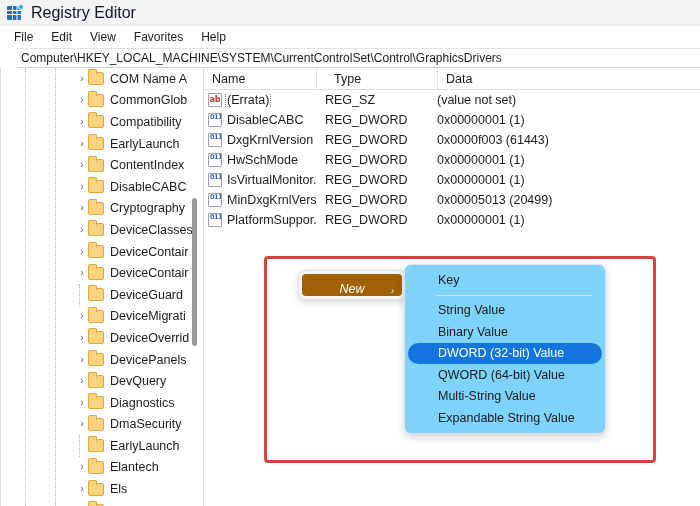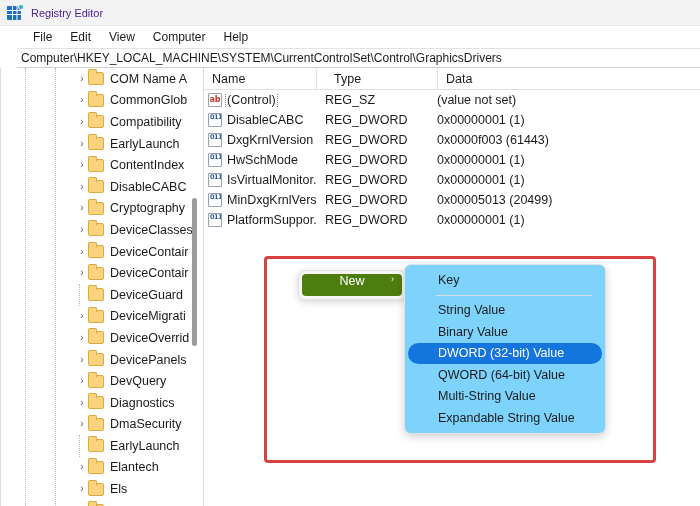--- a/index.html
+++ b/index.html
@@ -46,30 +46,29 @@
     position: absolute; left: 4.5px; top: 0;
     width: 1.5px; height: 14px; background: #ffffff;
     box-shadow: 4.5px 0 0 0 #ffffff;
   }
   #app-icon .dot {
     position: absolute; right: -1px; top: -1px;
     width: 6px; height: 6px; border-radius: 50%;
     background: #2bb3c0;
     border: 1px solid #f3f3f3;
   }
-  #app-title { font-size: 11px; color: #4c1d95; }
+  #app-title { font-size: 16px; color: #0f172a; }
 
   
   #menubar {
     height: 22px;
     display: flex;
     align-items: center;
     padding-left: 5px;
     background: #ffffff;
-    margin-left: 19px;
   }
   .menu-item {
     padding: 2px 9px;
     font-size: 12px;
     color: #1b1b1b;
     cursor: default;
     white-space: nowrap;
   }
 
   
@@ -270,28 +269,29 @@
     background: #f6f6f6;
     border: 1px solid #e2e2e2;
     border-radius: 7px;
     box-shadow: 0 2px 7px rgba(0,0,0,0.17);
     padding: 3px;
     z-index: 20;
   }
   #context-menu .ctx-item {
     height: 22px;
     display: flex;
-    align-items: flex-start;
+    align-items: flex-end;
     justify-content: center;
     position: relative;
     border-radius: 4px;
-    background: #4d7c0f;
+    background: #a16207;
     color: #ffffff;
     font-size: 12.5px;
     cursor: default;
+    font-style: italic;
   }
   #context-menu .ctx-arrow {
     position: absolute;
     right: 8px;
     font-size: 9px;
     color: #ffffff;
   }
 
   
   #submenu {
@@ -345,21 +345,21 @@
     <div class="grid"></div>
     <div class="dot"></div>
   </div>
   <div id="app-title">Registry Editor</div>
 </div>
 
 <div id="menubar">
   <div class="menu-item">File</div>
   <div class="menu-item">Edit</div>
   <div class="menu-item">View</div>
-  <div class="menu-item">Computer</div>
+  <div class="menu-item">Favorites</div>
   <div class="menu-item">Help</div>
 </div>
 
 <div id="addressbar">
   <span>Computer\HKEY_LOCAL_MACHINE\SYSTEM\CurrentControlSet\Control\GraphicsDrivers</span>
 </div>
 
 <div id="panes">
 
   <div id="treepane">
@@ -483,21 +483,21 @@
     <div id="list-header">
       <div class="col-head col-name">Name</div>
       <div class="col-head col-type">Type</div>
       <div class="col-head col-data">Data</div>
     </div>
     <div id="list-body">
 
     <div class="list-row">
           <div class="cell cell-name">
             <span class="vicon ab">ab</span>
-            <span class="name-text dotted">(Control)</span>
+            <span class="name-text dotted">(Errata)</span>
           </div>
           <div class="cell cell-type">REG_SZ</div>
           <div class="cell cell-data">(value not set)</div>
         </div>
         <div class="list-row">
           <div class="cell cell-name">
             <span class="vicon bin">
               <span class="r1">011</span>
               <span class="r2">110</span>
             </span>

